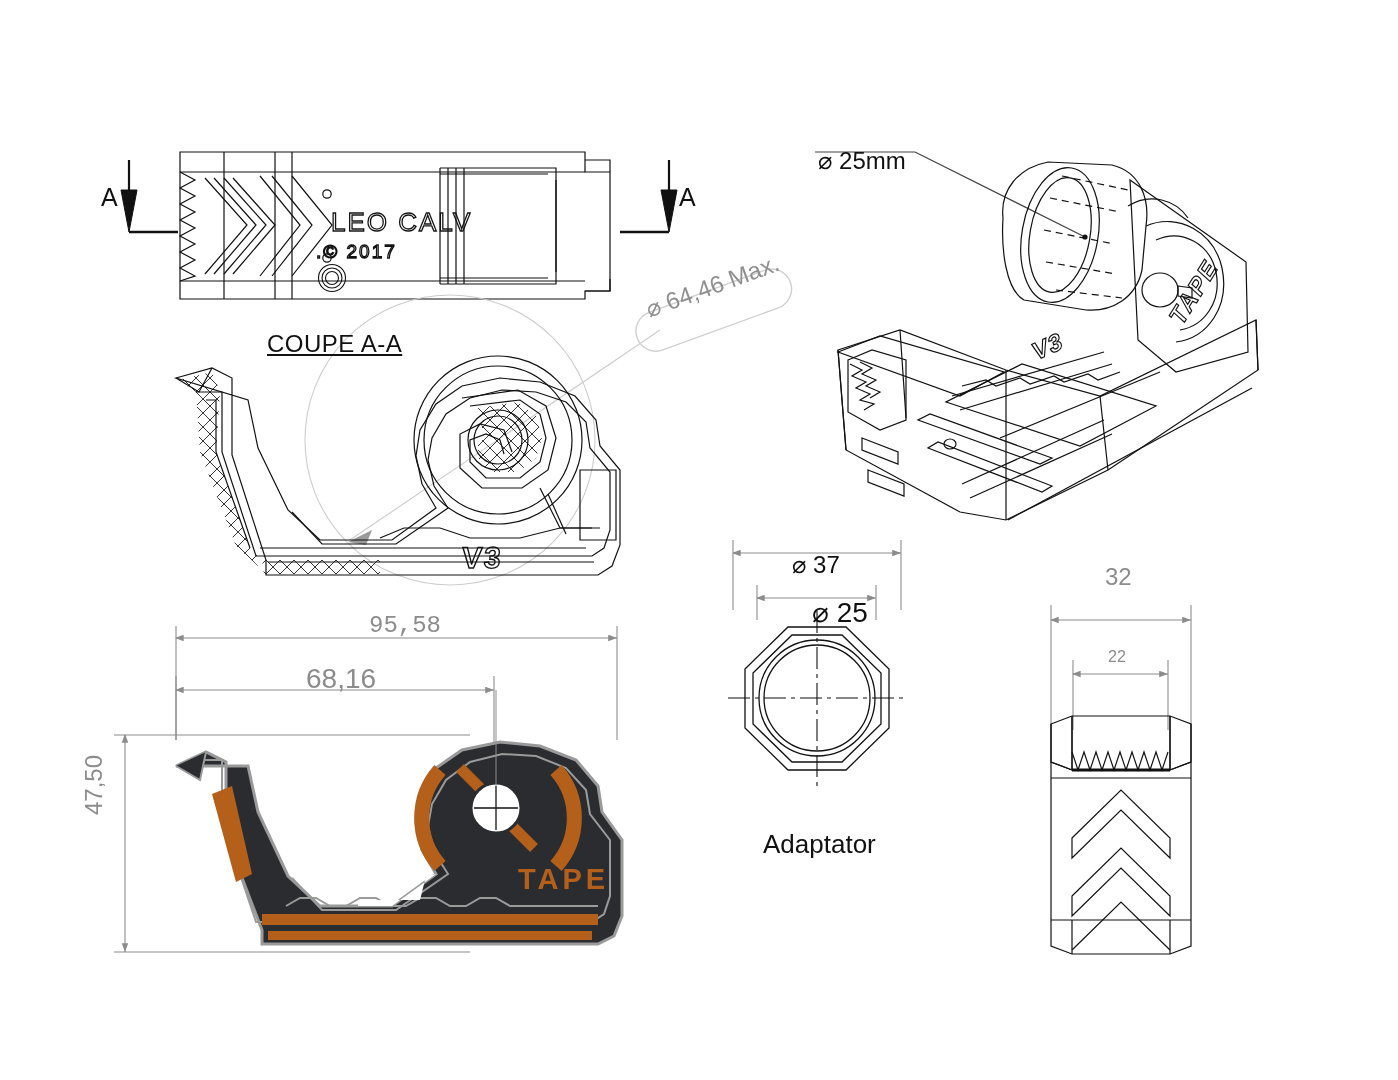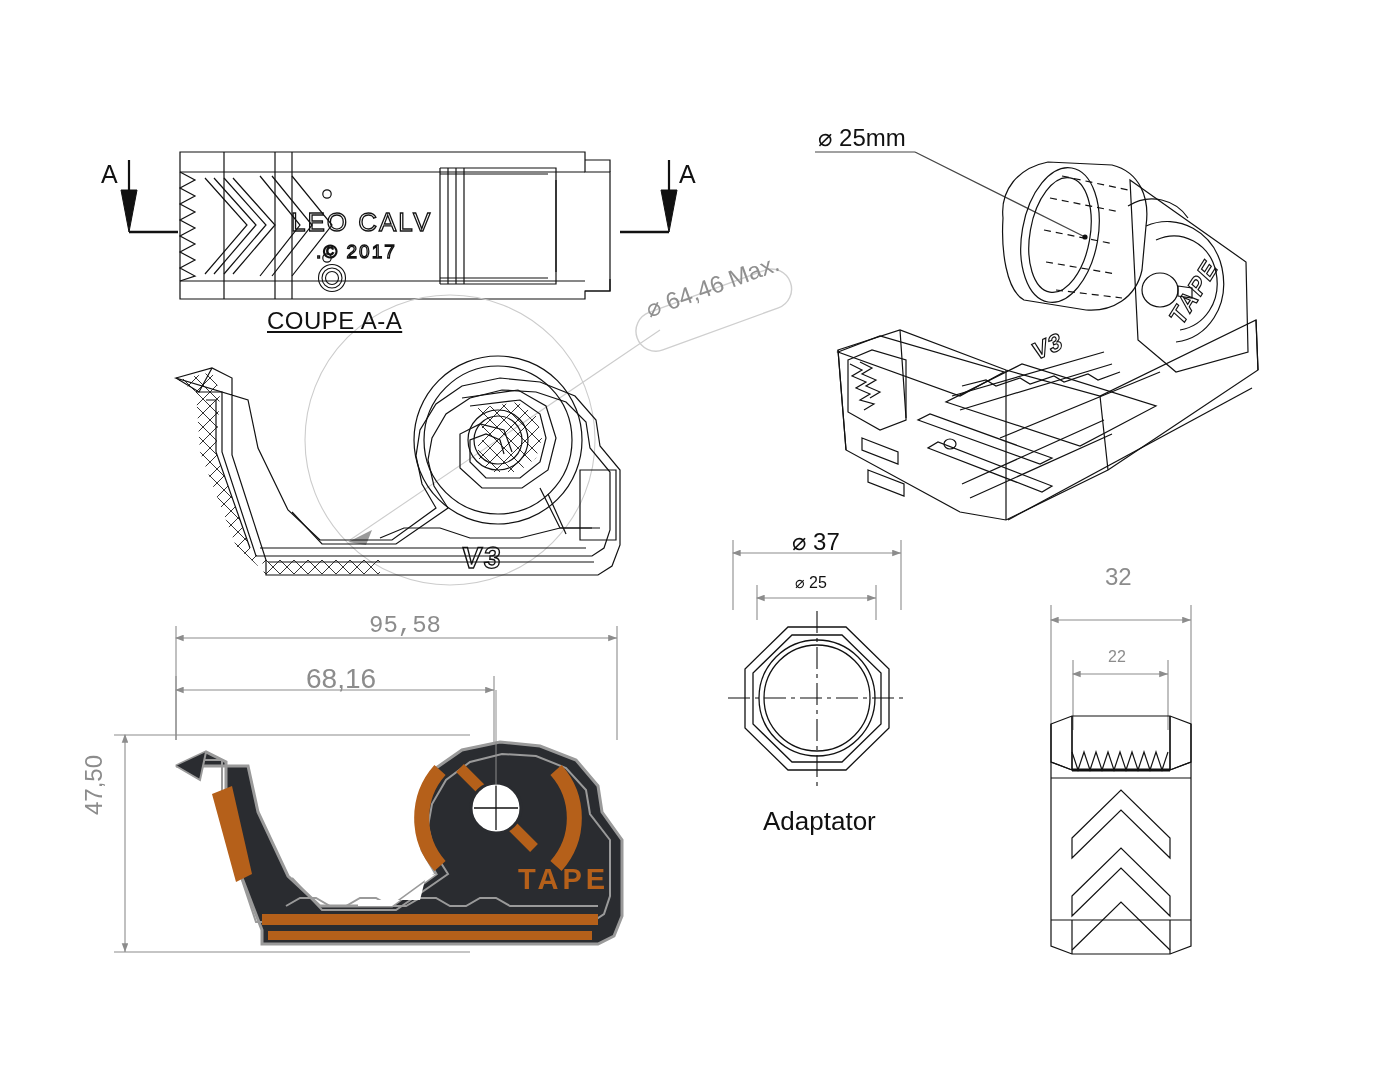--- a/index.html
+++ b/index.html
@@ -1,19 +1,19 @@
 <!DOCTYPE html>
 <html><head>
 <meta charset="utf-8">
 <style>
   html,body{margin:0;padding:0;background:#ffffff;}
   body{width:1398px;height:1080px;overflow:hidden;font-family:"Liberation Sans",sans-serif;}
   #sheet{position:relative;width:1398px;height:1080px;background:#fff;}
   .lbl{position:absolute;white-space:nowrap;font-family:"Liberation Sans",sans-serif;}
-  .blk{color:#111;}
+  .blk{color:#111;margin-top:23px;}
   .gry{color:#8c8c8c;}
   svg{display:block;}
   .abs{position:absolute;top:0;left:0;}
 </style>
 </head>
 <body>
 
 <div id="sheet">
 
   <svg class="abs" width="1398" height="1080" viewBox="0 0 1398 1080">
@@ -312,21 +312,21 @@
       <ellipse cx="950" cy="444" rx="6" ry="5"></ellipse>
 
       <path d="M946,402 L1080,446 L1156,406 L1022,364 Z"></path>
     </g>
   </svg>
 
   <div class="lbl blk" style="left:101px;top:160px;font-size:25px;">A</div>
   <div class="lbl blk" style="left:679px;top:160px;font-size:25px;">A</div>
 
   <div class="lbl" style="left:291px;top:207px;font-size:26px;letter-spacing:2px;
-       color:transparent;-webkit-text-stroke:1.3px #111;">LEO  CALV</div>
+       color:transparent;padding-left:40px;-webkit-text-stroke:1.3px #111;">LEO  CALV</div>
   <div class="lbl" style="left:316px;top:241px;font-size:19px;letter-spacing:2px;
        color:transparent;-webkit-text-stroke:1.3px #111;">.© 2017</div>
 
   <div class="lbl blk" style="left:267px;top:307px;font-size:24px;letter-spacing:0.5px;text-decoration:underline;">COUPE A-A</div>
 
   <div class="lbl" style="left:642px;top:297px;font-size:24px;color:#8f8f8f;
        transform:rotate(-20deg);transform-origin:left top;">⌀ 64,46 Max.</div>
 
   <div class="lbl blk" style="left:818px;top:124px;font-size:24px;">⌀ 25mm</div>
 
@@ -334,21 +334,21 @@
        color:transparent;-webkit-text-stroke:1.4px #111;transform:skewX(-4deg);">V3</div>
 
   <div class="lbl gry" style="left:369px;top:612px;font-size:24px;font-family:Liberation Mono, monospace;">95,58</div>
   <div class="lbl gry" style="left:306px;top:663px;font-size:28px;">68,16</div>
   <div class="lbl gry" style="left:80px;top:815px;font-size:24px;transform:rotate(-90deg);transform-origin:left top;">47,50</div>
 
   <div class="lbl" style="left:518px;top:863px;font-size:29px;font-weight:bold;letter-spacing:4px;
        color:#b5601a;">TAPE</div>
 
   <div class="lbl blk" style="left:792px;top:528px;font-size:24px;text-align:center;">⌀ 37</div>
-  <div class="lbl blk" style="left:795px;top:573px;font-size:16px;">⌀ 25</div>
+  <div class="lbl blk" style="left:812px;top:573px;font-size:28px;">⌀ 25</div>
   <div class="lbl blk" style="left:763px;top:806px;font-size:26px;">Adaptator</div>
 
   <div class="lbl gry" style="left:1105px;top:563px;font-size:24px;">32</div>
   <div class="lbl gry" style="left:1108px;top:648px;font-size:16px;">22</div>
 
   <div class="lbl" style="left:1030px;top:339px;font-size:24px;font-weight:bold;letter-spacing:1px;
        color:transparent;-webkit-text-stroke:1.2px #111;
        transform:rotate(-24deg) skewX(-10deg);transform-origin:left top;">V3</div>
   <div class="lbl" style="left:1165px;top:312px;font-size:24px;font-weight:bold;letter-spacing:2px;
        color:transparent;-webkit-text-stroke:1.2px #111;

